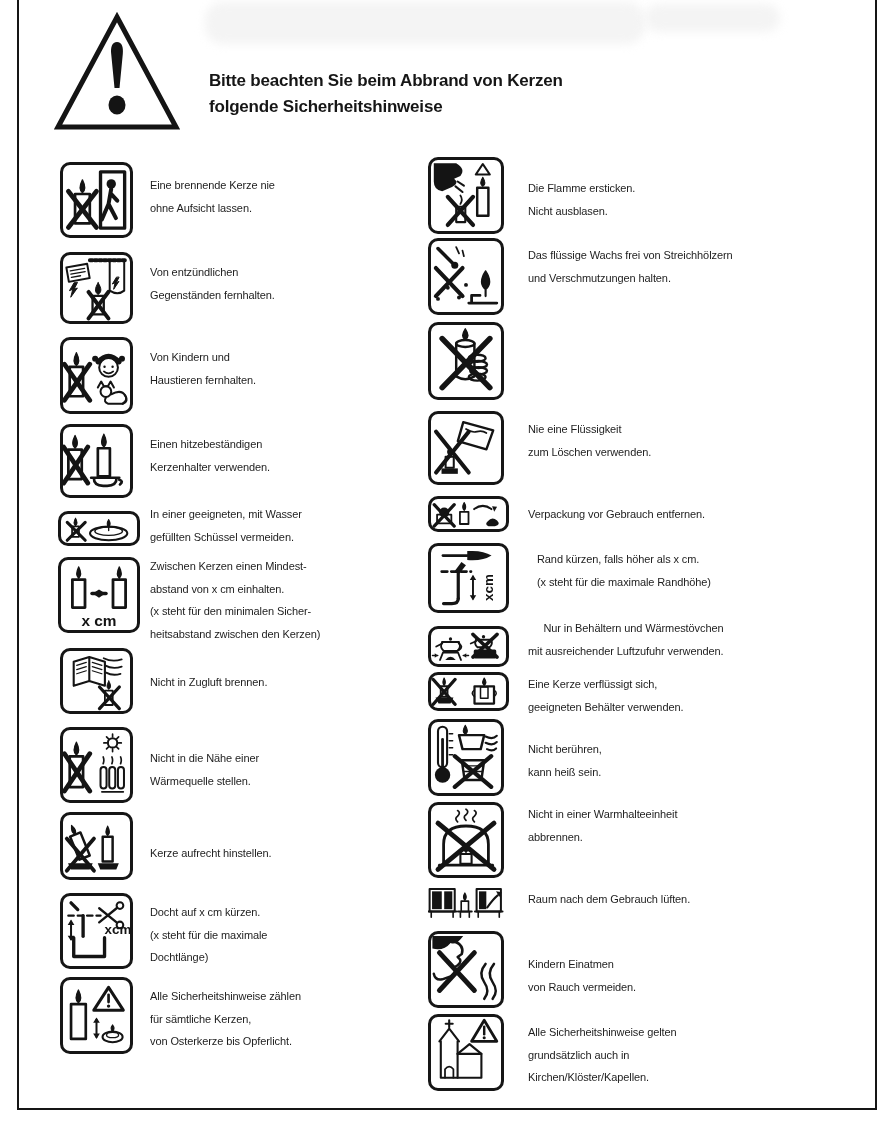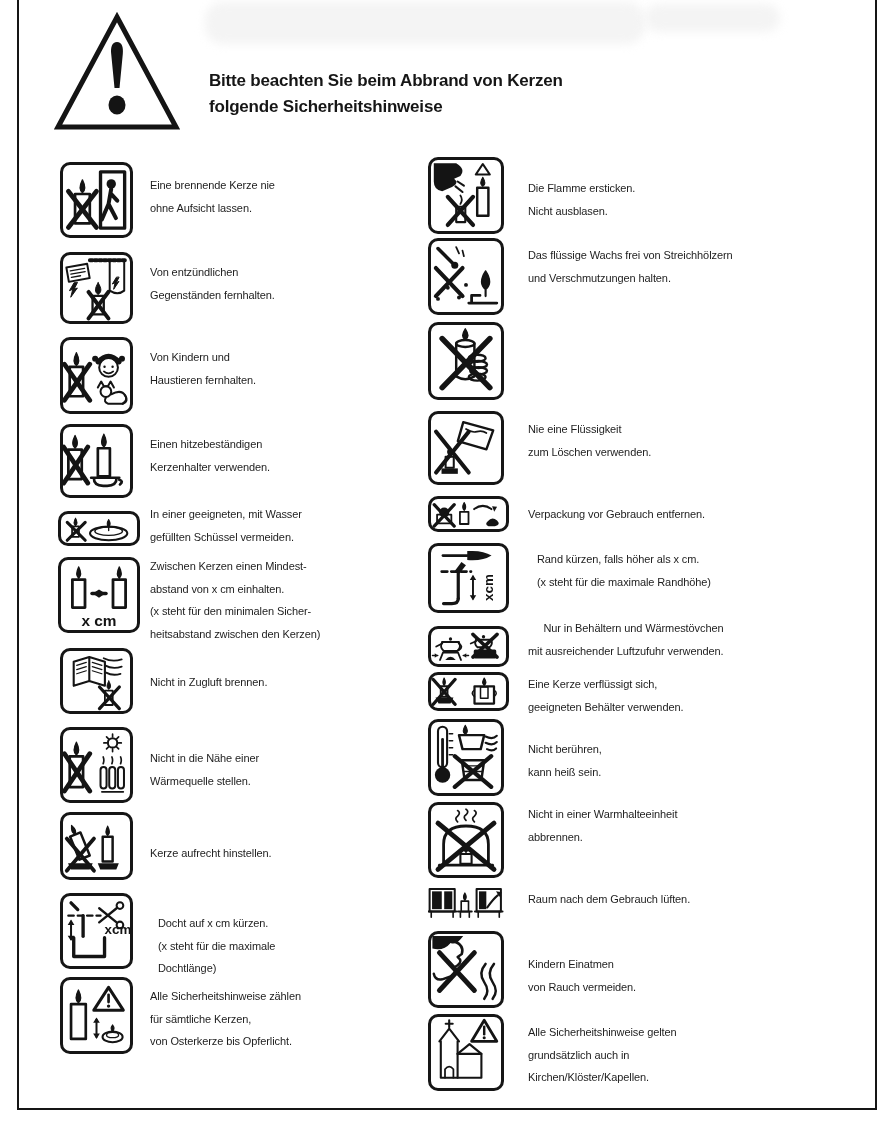--- a/index.html
+++ b/index.html
@@ -212,21 +212,21 @@
       <circle cx="85" cy="12" r="5" stroke-width="3"></circle>
           <circle cx="85" cy="41" r="5" stroke-width="3"></circle>
       <line x1="30" y1="27" x2="30" y2="58" stroke-width="5"></line>
       <line x1="12" y1="36" x2="12" y2="62" stroke-width="3"></line>
       <path d="M12 33 l-5 8 h10 z M12 65 l-5 -8 h10 z" fill="#141414" stroke="none"></path>
       <path d="M16 60 V88 H62 V60" stroke-width="5"></path>
       <text x="62" y="55" font-size="20" font-weight="bold" fill="#141414" stroke="none">xcm</text>
     </g>
       </svg>
   </div>
-  <div class="txt" style="left:158px;top:901px;margin-top:11px;">Docht auf x cm kürzen.
+  <div class="txt" style="left:150px;top:901px;">Docht auf x cm kürzen.
 (x steht für die maximale
 Dochtlänge)</div>
 
   <div class="ib" style="left:60px;top:977px;width:73px;height:77px;">
     <svg viewBox="0 0 100 100">
         <g stroke="#141414" stroke-width="4" fill="none" stroke-linecap="round" stroke-linejoin="round">
       <path d="M23 12 C18 22 18 27 23 31 C28 27 28 22 23 12 Z" fill="#141414" stroke-width="2"></path>
       <rect x="12" y="33" width="22" height="52"></rect>
       <path d="M68 8 L90 42 H46 Z" stroke-width="4.5"></path>
       <line x1="68" y1="19" x2="68" y2="30" stroke-width="4"></line>

